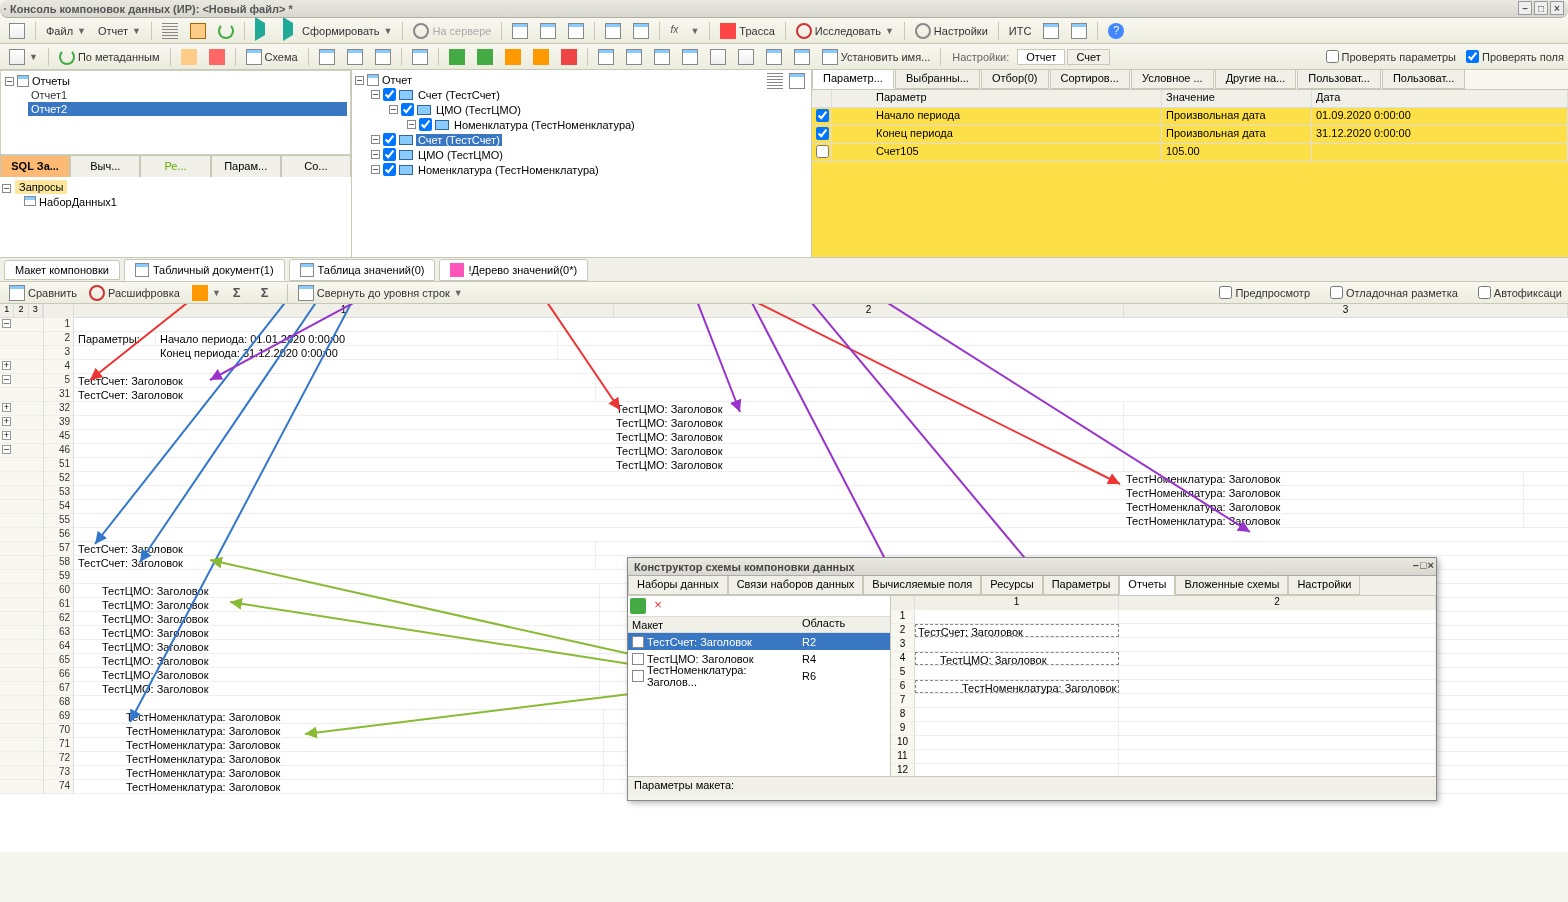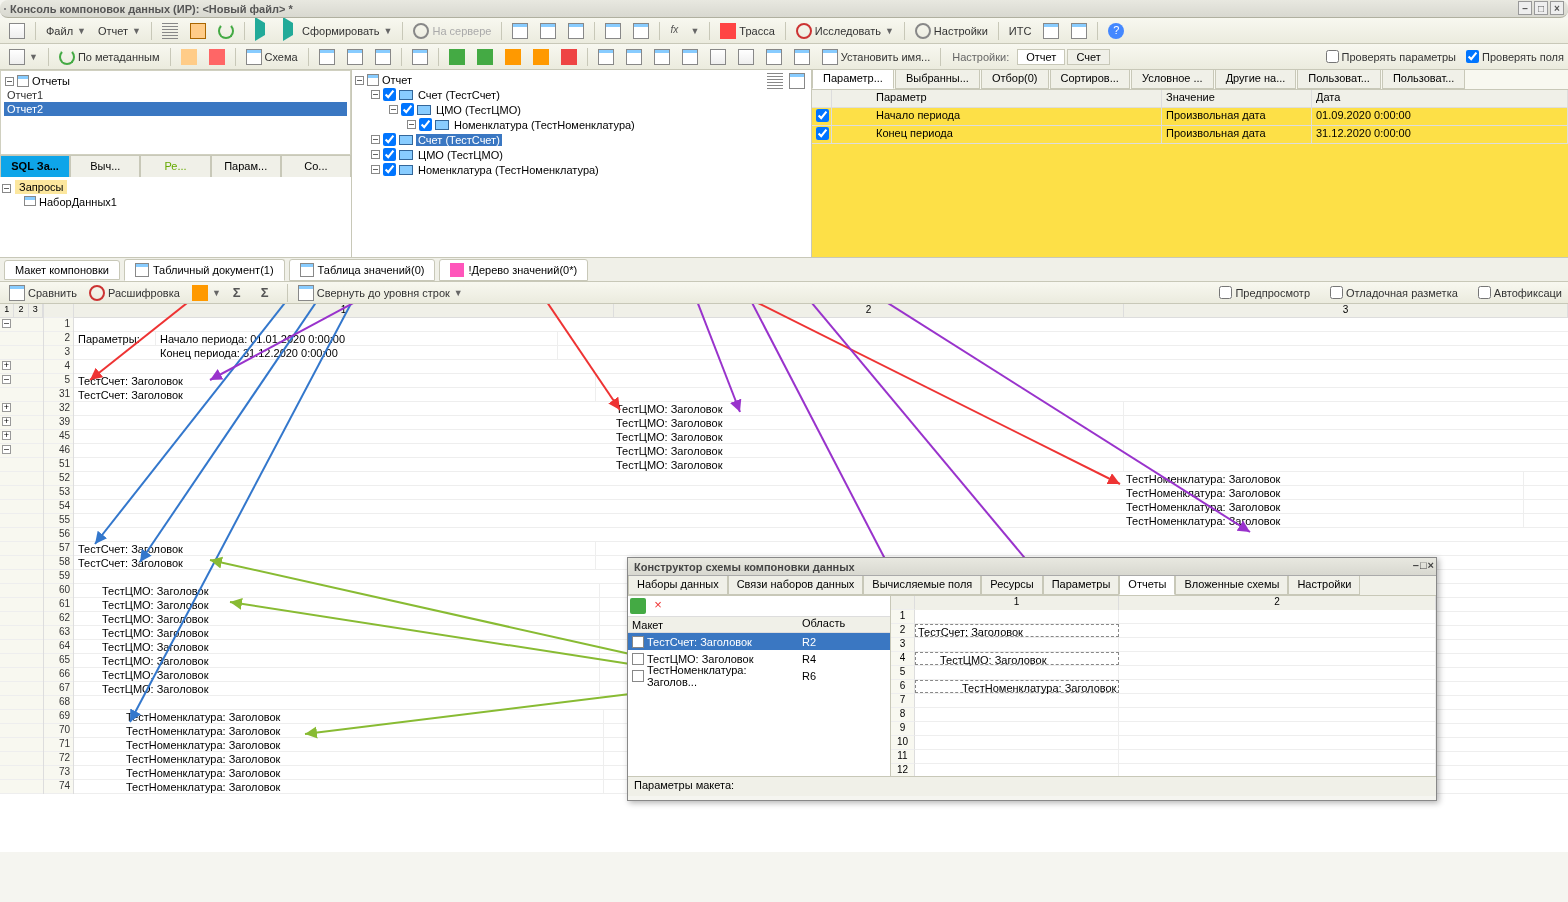--- a/index.html
+++ b/index.html
@@ -25,25 +25,25 @@
 .ic-sigma::after { content: "Σ"; font-size: 13px; font-weight: bold; color: #555; }
 .ic-fx::after { content: "fx"; font-size: 10px; font-style: italic; color: #555; }
 .ic-refresh { border: 2px solid #4a4; border-radius: 50%; border-top-color: transparent; }
 
 .mainrow { display: flex; height: 188px; border-bottom: 1px solid #c8c8b8; }
 .panel-left { width: 352px; display: flex; flex-direction: column; border-right: 1px solid #c8c8b8; }
 .panel-mid { width: 460px; border-right: 1px solid #c8c8b8; display: flex; flex-direction: column; background: #fff; }
 .panel-right { flex: 1; display: flex; flex-direction: column; background: #fde047; }
 .tree-area { background: #fff; flex: 1; padding: 3px; overflow: auto; border: 1px solid #d0d0c0; }
 .tree-root { display: flex; align-items: center; gap: 3px; padding: 1px; }
-.tree-item { padding: 1px 3px; color: #333; cursor: pointer; }
+.tree-item { padding: 1px 3px; margin-left: 24px; color: #333; cursor: pointer; }
 .tree-item.sel { background: #3a77c2; color: #fff; }
 .ltabs { display: flex; height: 22px; }
 .ltab { flex: 1; border: 1px solid #c8c8b8; border-bottom: none; background: #f0f0e8; text-align: center; line-height: 20px; cursor: pointer; overflow: hidden; white-space: nowrap; }
-.ltab.active { background: #0ea5e9; }
+.ltab.active { background: #fdba74; }
 .query-tree { background: #fff; flex: 1; padding: 2px; }
 .qnode { background: #fce79e; padding: 1px 4px; display: inline-block; margin: 1px; }
 .qleaf { margin-left: 20px; padding: 1px 2px; }
 
 .mid-tree { background: #fff; flex: 1; padding: 3px; overflow: auto; position: relative; }
 .mnode { display: flex; align-items: center; gap: 3px; padding: 1px 0; }
 .mnode .ex { width: 9px; height: 9px; border: 1px solid #888; text-align: center; line-height: 7px; font-size: 9px; background: #fff; cursor: pointer; }
 .mnode input[type=checkbox] { margin: 0; }
 .mnode .nico { width: 14px; height: 10px; background: #8cf; border: 1px solid #369; }
 .mnode .lab { padding: 0 2px; }
@@ -417,20 +417,26 @@
           <div class="rcell rc-chk"><input type="checkbox" checked="" style=""></div>
           <div class="rcell rc1">Начало периода</div>
           <div class="rcell rc2">Произвольная дата</div>
           <div class="rcell rc3">01.09.2020 0:00:00</div>
         </div>
         <div class="rtable-row">
           <div class="rcell rc-chk"><input type="checkbox" checked="" style=""></div>
           <div class="rcell rc1">Конец периода</div>
           <div class="rcell rc2">Произвольная дата</div>
           <div class="rcell rc3">31.12.2020 0:00:00</div>
+        </div>
+        <div class="rtable-row">
+          <div class="rcell rc-chk"><input type="checkbox" style=""></div>
+          <div class="rcell rc1">Счет105</div>
+          <div class="rcell rc2">105.00</div>
+          <div class="rcell rc3"></div>
         </div>
       </div>
   </div>
 </div>
 
 <div class="midtabs">
   <div class="midtab">
       <span>Макет компоновки</span>
     </div>
   <div class="midtab active">

